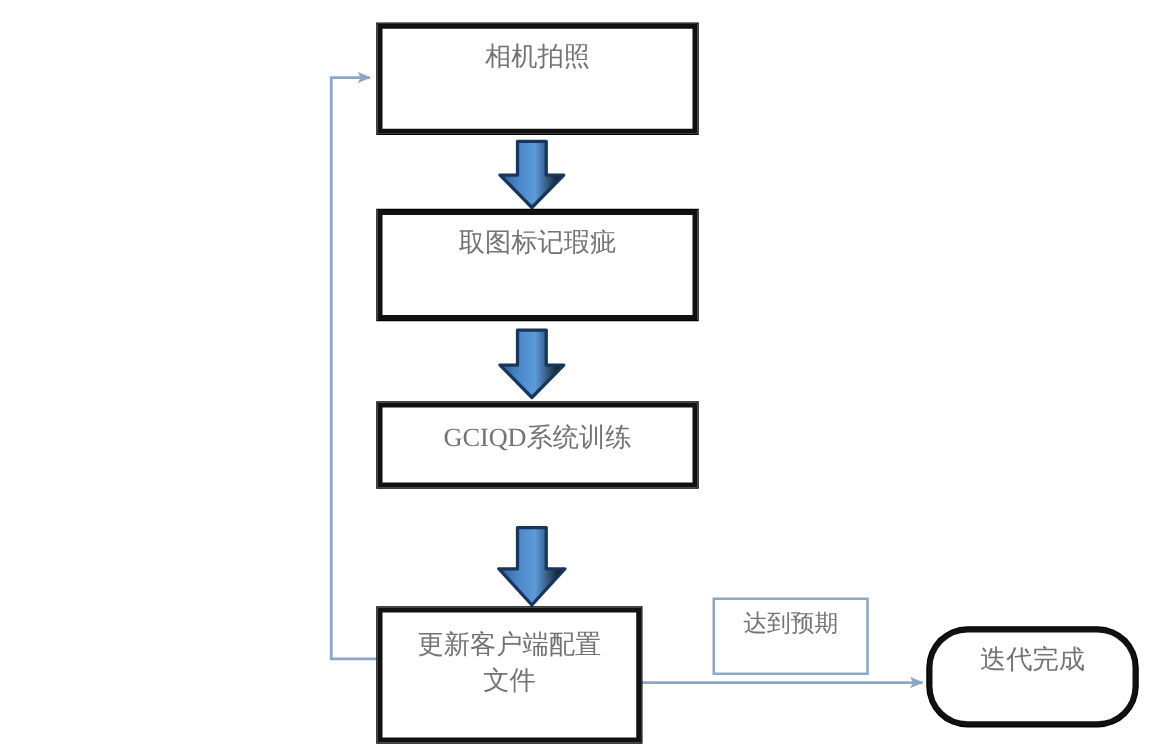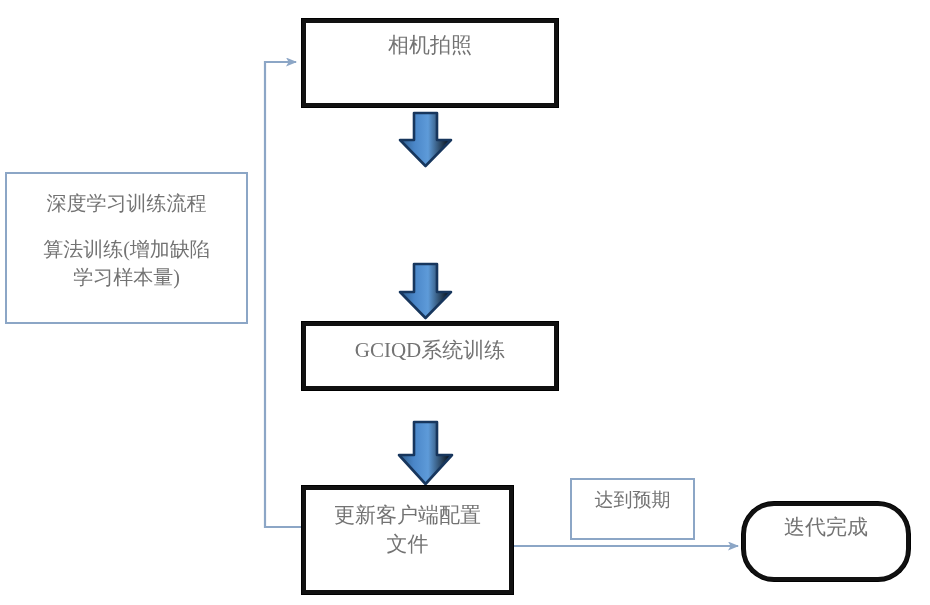--- a/index.html
+++ b/index.html
@@ -70,30 +70,28 @@
 
     <g>
       <path d="M414,264 L437,264 L437,292 L451,292 L425.5,318 L400,292 L414,292 Z" fill="url(#blkArrow)" stroke="#17365d" stroke-width="2.6" stroke-linejoin="round"></path>
     </g>
 
     <g>
       <path d="M414,422 L437,422 L437,455 L452,455 L425.5,484 L399,455 L414,455 Z" fill="url(#blkArrow)" stroke="#17365d" stroke-width="2.6" stroke-linejoin="round"></path>
     </g>
   </svg>
 
-  <div class="node light" style="left:5px;top:172px;width:243px;height:152px;">
-    <div class="label" style="top:16px;font-size:20px;">深度学习训练流程</div>
-    <div class="label" style="top:62px;font-size:20px;">算法训练(增加缺陷
-学习样本量)</div>
-  </div>
 
   <div class="node heavy" style="left:302px;top:19px;width:256px;height:88px;">
     <div class="label" style="top:8px;font-size:21px;">相机拍照</div>
   </div>
 
+  <div class="node heavy" style="left:302px;top:168px;width:256px;height:88px;">
+    <div class="label" style="top:8px;font-size:21px;">取图标记瑕疵</div>
+  </div>
 
   <div class="node heavy" style="left:302px;top:322px;width:256px;height:68px;">
     <div class="label" style="top:10px;font-size:21px;">GCIQD系统训练</div>
   </div>
 
   <div class="node heavy" style="left:302px;top:486px;width:211px;height:108px;">
     <div class="label" style="top:11px;font-size:21px;">更新客户端配置
 文件</div>
   </div>
 

